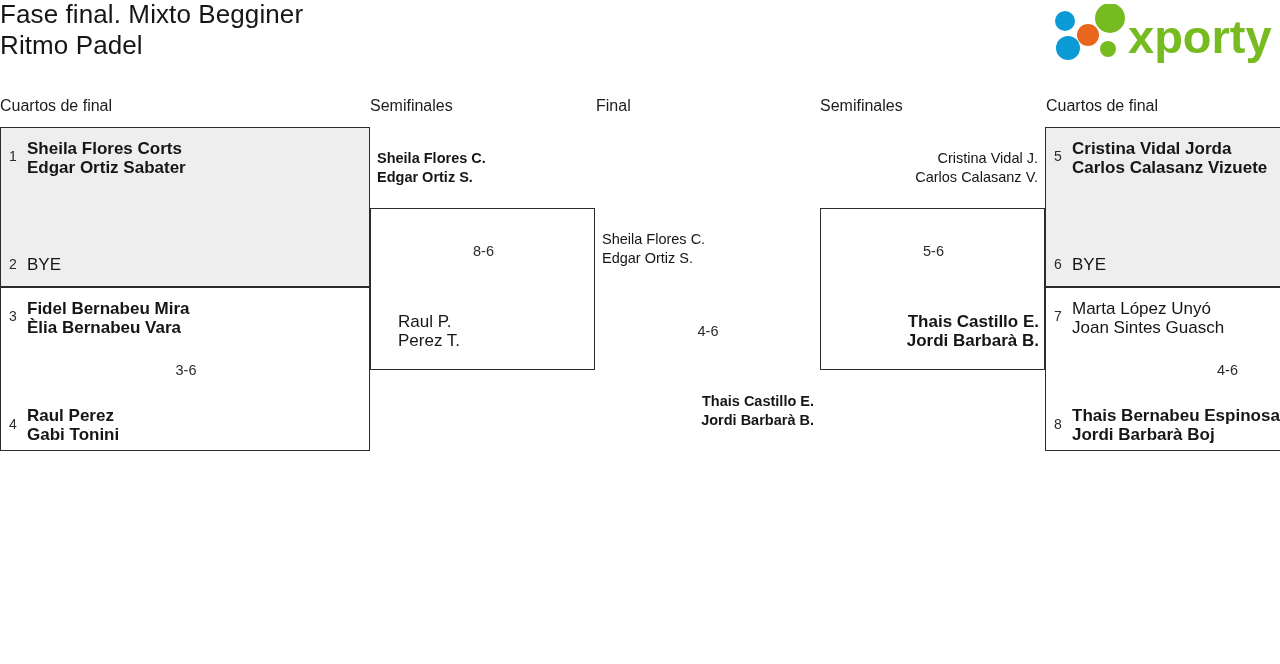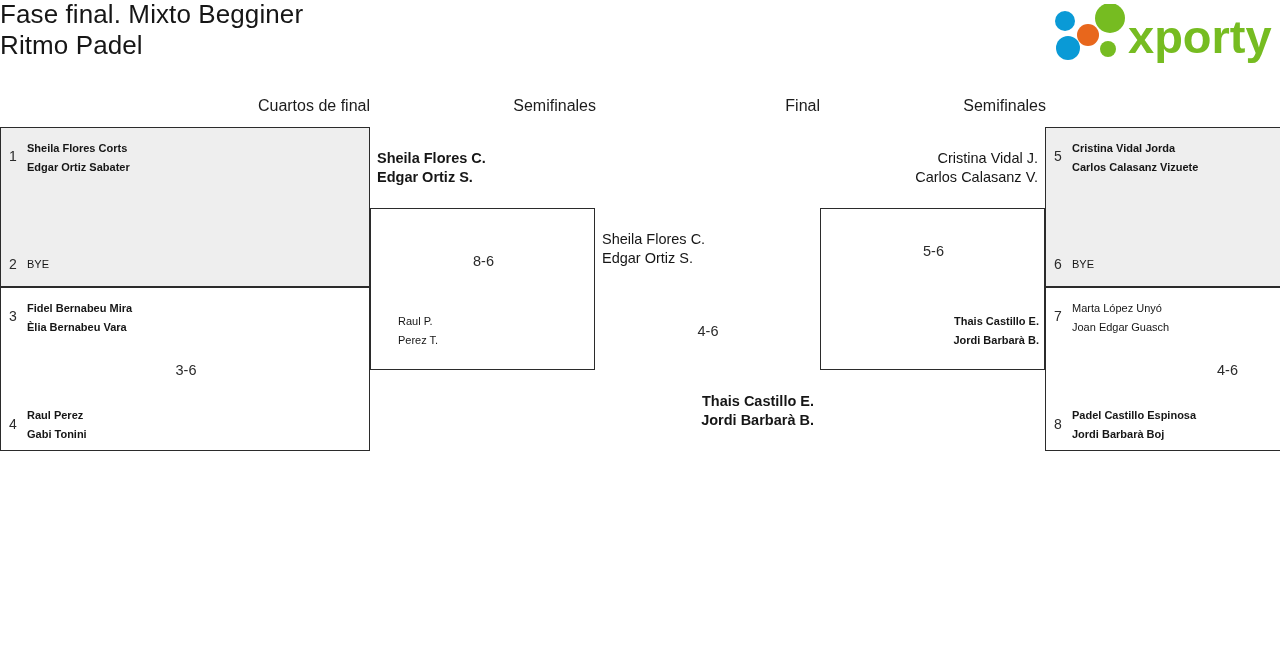--- a/index.html
+++ b/index.html
@@ -49,21 +49,21 @@
   }
   #logo svg { display: block; }
 
   
   .round-header {
     position: absolute;
     top: 97px;
     font-size: 16px;
     font-weight: 400;
     color: #1c1c1c;
-    text-align: right;
+    text-align: left;
     white-space: nowrap;
   }
 
   
   .match-box {
     position: absolute;
     box-sizing: border-box;
     border: 1px solid #2b2b2b;
     background: #ffffff;
   }
@@ -71,21 +71,21 @@
 
   .seed {
     position: absolute;
     font-size: 14px;
     font-weight: 400;
     color: #2b2b2b;
   }
 
   .team {
     position: absolute;
-    font-size: 11px;
+    font-size: 17px;
     line-height: 19px;
     color: #161616;
     white-space: nowrap;
   }
   .team.win { font-weight: 700; }
   .team.lose { font-weight: 400; }
   .team .ln { display: block; }
 
   .score {
     position: absolute;
@@ -168,21 +168,21 @@
     <span class="ln">Gabi Tonini</span>
   </span>
 </div>
 
 <div class="float-team win" style="left:377px; top:149px;">
   <span class="ln">Sheila Flores C.</span>
   <span class="ln">Edgar Ortiz S.</span>
 </div>
 
 <div class="match-box" style="left:370px; top:208px; width:225px; height:162px;">
-  <span class="score" style="left:0px; top:44px; width:225px; text-align:center;">8-6</span>
+  <span class="score" style="left:0px; top:34px; width:225px; text-align:center;">8-6</span>
 
   <span class="team lose" style="left:7px; top:103px;margin-left:20px;">
     <span class="ln">Raul P.</span>
     <span class="ln">Perez T.</span>
   </span>
 </div>
 
 <div class="float-team lose" style="left:602px; top:230px;">
   <span class="ln">Sheila Flores C.</span>
   <span class="ln">Edgar Ortiz S.</span>
@@ -219,23 +219,23 @@
   <span class="seed" style="left:8px; top:128px;">6</span>
   <span class="team lose" style="left:26px; top:127px;">
     <span class="ln">BYE</span>
   </span>
 </div>
 
 <div class="match-box" style="left:1045px; top:287px; width:370px; height:164px;">
   <span class="seed" style="left:8px; top:20px;">7</span>
   <span class="team lose" style="left:26px; top:11px;">
     <span class="ln">Marta López Unyó</span>
-    <span class="ln">Joan Edgar Guasch</span>
+    <span class="ln">Joan Sintes Guasch</span>
   </span>
 
   <span class="score" style="left:0px; top:74px; width:192px; text-align:right;">4-6</span>
 
   <span class="seed" style="left:8px; top:128px;">8</span>
   <span class="team win" style="left:26px; top:118px;">
-    <span class="ln">Padel Castillo Espinosa</span>
+    <span class="ln">Thais Bernabeu Espinosa</span>
     <span class="ln">Jordi Barbarà Boj</span>
   </span>
 </div>
 
 </body></html>

